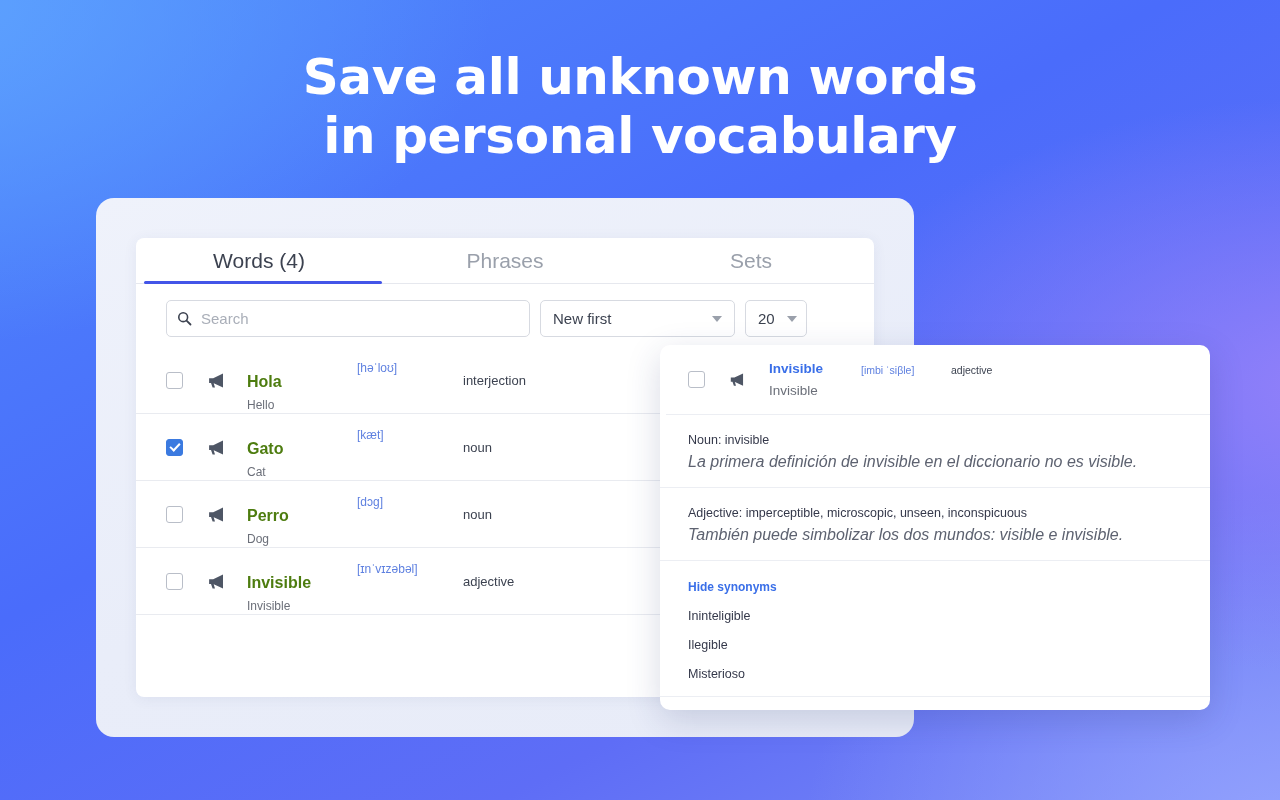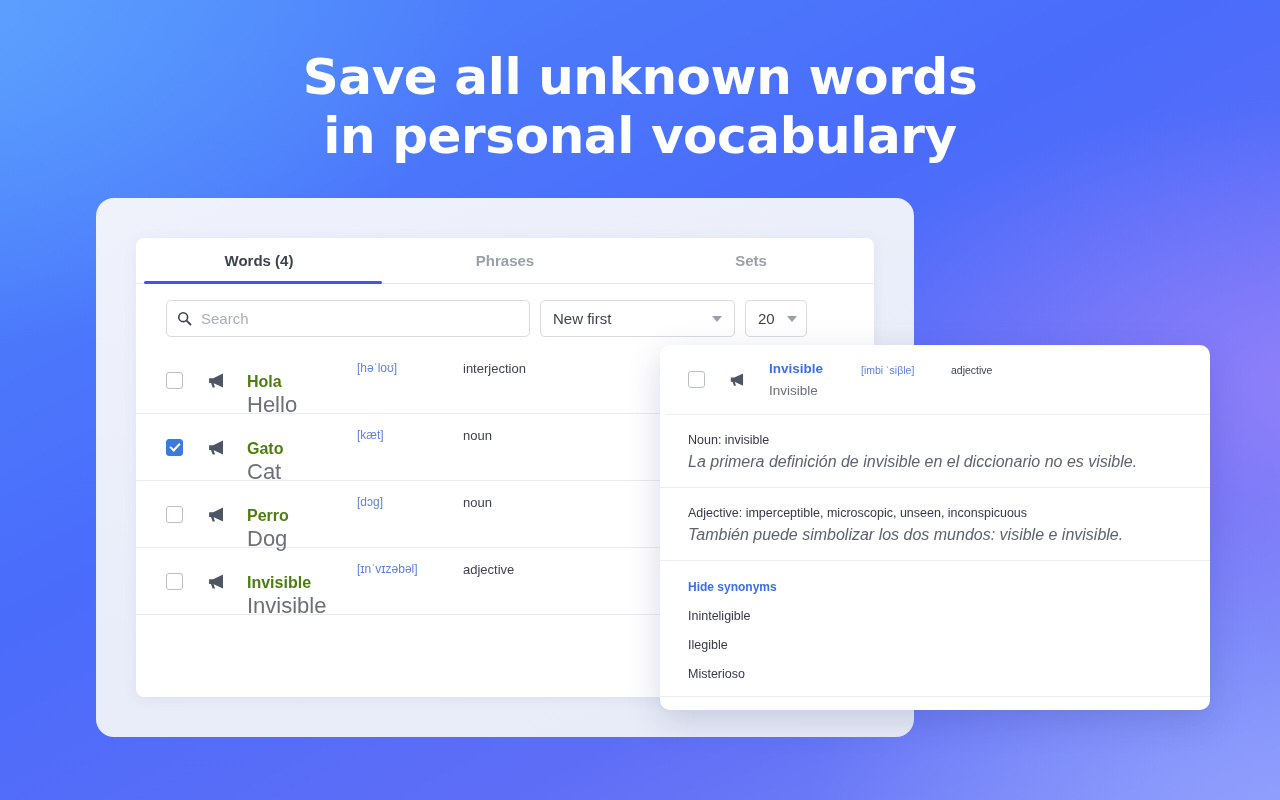--- a/index.html
+++ b/index.html
@@ -72,25 +72,24 @@
     display: flex;
     height: 46px;
     border-bottom: 1px solid #e6e8ee;
     position: relative;
   }
   .tab {
     flex: 1;
     display: flex;
     align-items: center;
     justify-content: center;
-    font-size: 15px;
+    font-size: 21px;
     color: #9aa0ab;
     cursor: pointer;
     user-select: none;
-    font-weight: bold;
   }
   .tab.active { color: #3c4250; }
   .tab-underline {
     position: absolute;
     left: 8px;
     bottom: -1px;
     width: 238px;
     height: 3px;
     background: #4355e8;
     border-radius: 2px;
@@ -195,38 +194,38 @@
   .word-main { margin-left: 22px; width: 110px; flex: 0 0 auto; }
   .word-term {
     font-size: 16px;
     font-weight: bold;
     color: #4d7c0f;
     line-height: 20px;
     cursor: pointer;
     margin-top: 28px;
   }
   .word-trans {
-    font-size: 22px;
+    font-size: 12px;
     color: #6b6f79;
     line-height: 22px;
     margin-top: 2px;
   }
   .word-ipa {
     width: 95px;
     flex: 0 0 auto;
     font-size: 12px;
     color: #5f81e0;
     align-self: flex-start;
     margin-top: 14px;
   }
   .word-pos {
     font-size: 13px;
     color: #3c4250;
     align-self: flex-start;
-    margin-top: 14px;
+    margin-top: 26px;
     margin-left: 11px;
   }
 
   
   #detail-card {
     position: absolute;
     left: 660px;
     top: 345px;
     width: 550px;
     height: 365px;

